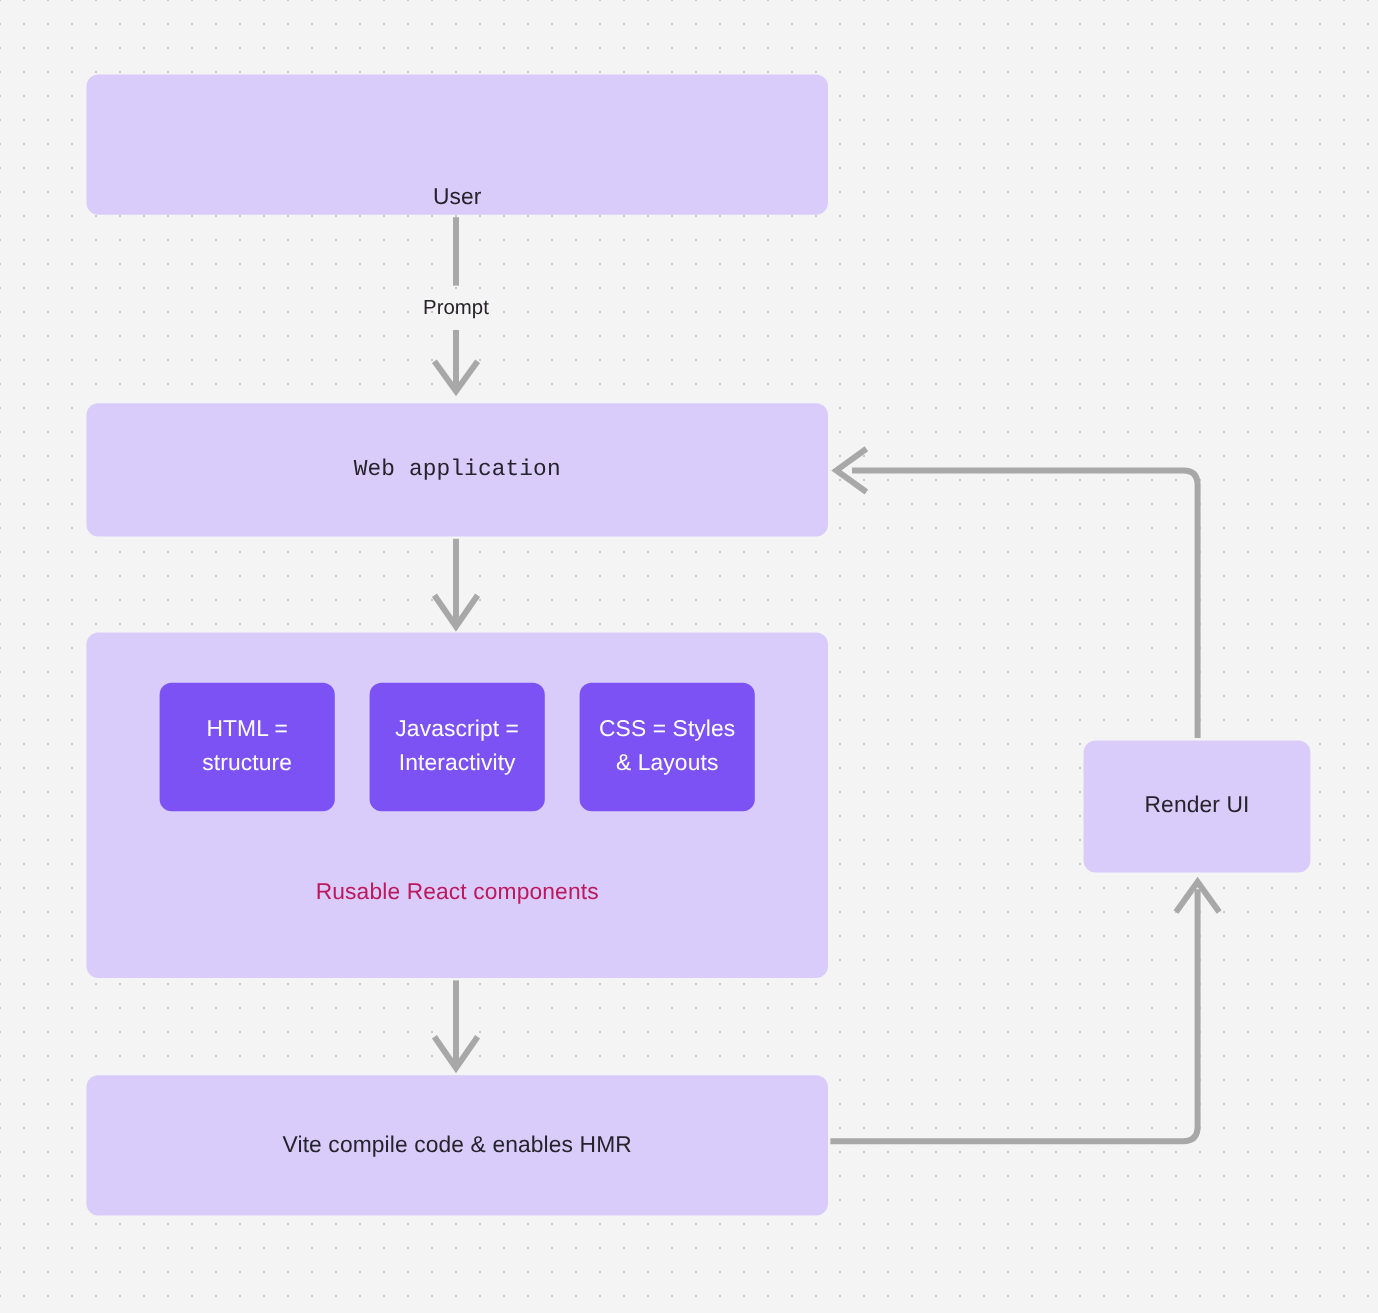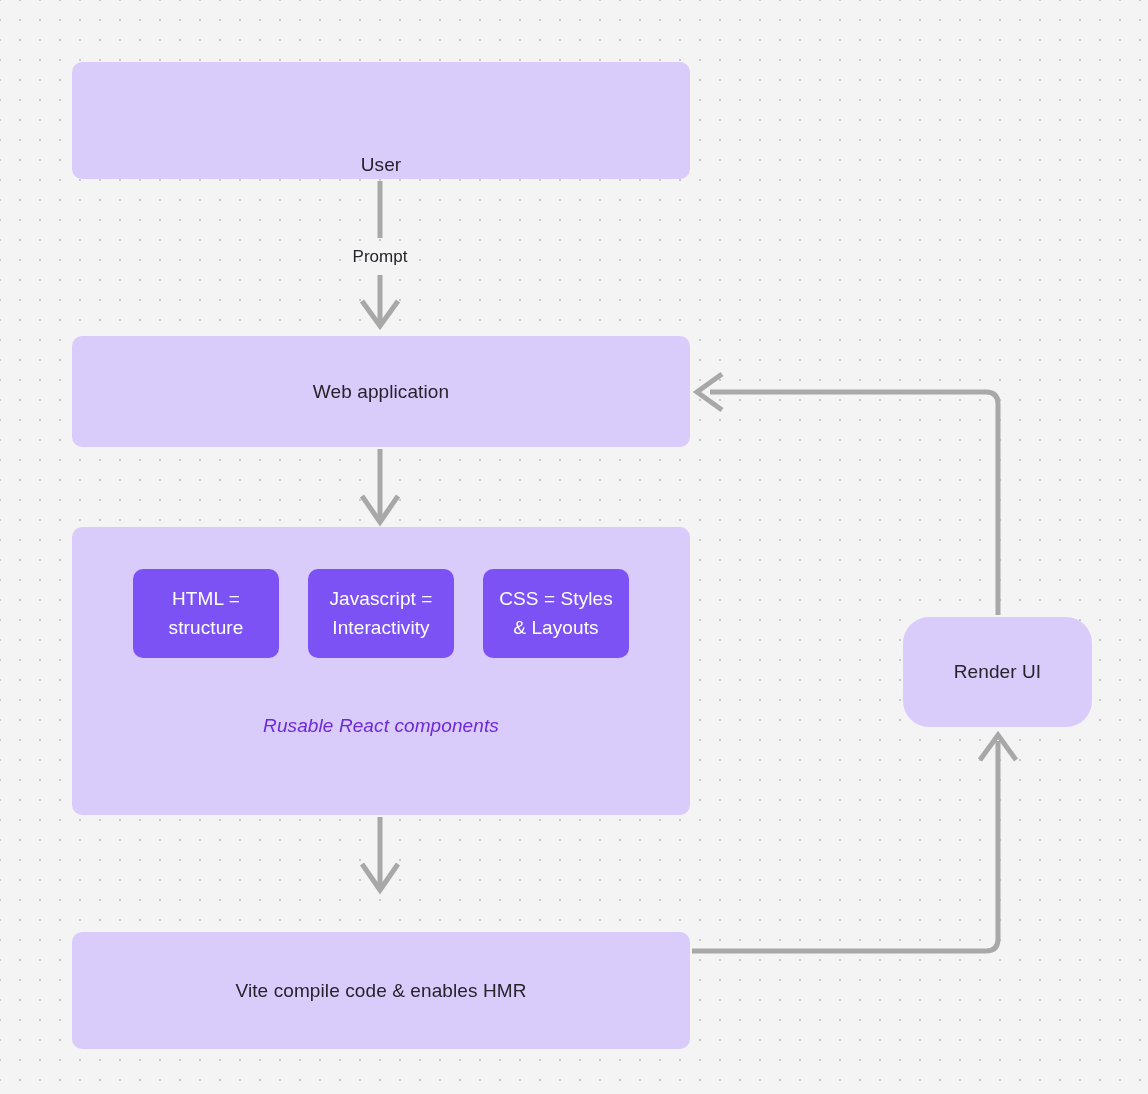--- a/index.html
+++ b/index.html
@@ -53,35 +53,34 @@
     gap: 29px;
     justify-content: center;
     align-items: stretch;
   }
 
   .chip {
     background: #7c52f4;
     color: #ffffff;
     border-radius: 10px;
     width: 146px;
-    height: 89px;
+    height: 107px;
     display: flex;
     align-items: center;
     justify-content: center;
     text-align: center;
     font-size: 19px;
     line-height: 1.5;
     padding: 0 6px;
   }
 
   .caption {
     margin-top: 54px;
     font-size: 19px;
-    color: #6d28d9;
-    font-style: italic;
+    color: #be185d;
   }
 
   
   #edges {
     position: absolute;
     inset: 0;
     width: 1148px;
     height: 1094px;
     pointer-events: none;
   }
@@ -144,21 +143,21 @@
       <path class="edge-head" d="M 722 374 L 697 392 L 722 410"></path>
     </g>
   </svg>
 
   <div class="edge-label" style="left:380px; top:257px;">Prompt</div>
 
   <div class="node" style="left:72px; top:62px; width:618px; height:117px;align-items:flex-end;">
     <span>User</span>
   </div>
 
-  <div class="node" style="left:72px; top:336px; width:618px; height:111px;">
+  <div class="node" style="left:72px; top:336px; width:618px; height:111px;font-family:Liberation Mono, monospace;">
     <span>Web application</span>
   </div>
 
   <div class="node stack" style="left:72px; top:527px; width:618px; height:288px;">
 
     <div class="chip-row">
 
       <div class="chip">
         <span>
           <span>HTML =</span><br>
@@ -178,21 +177,21 @@
           <span>CSS = Styles</span><br>
           <span>&amp; Layouts</span>
         </span>
       </div>
 
     </div>
 
     <div class="caption">Rusable React components</div>
   </div>
 
-  <div class="node" style="left:72px; top:896px; width:618px; height:117px;margin-top:36px;">
+  <div class="node" style="left:72px; top:896px; width:618px; height:117px;">
     <span>Vite compile code &amp; enables HMR</span>
   </div>
 
-  <div class="node" style="left:903px; top:617px; width:189px; height:110px;border-radius:26px;">
+  <div class="node" style="left:903px; top:617px; width:189px; height:110px;">
     <span>Render UI</span>
   </div>
 
 </div>
 
 </body></html>

